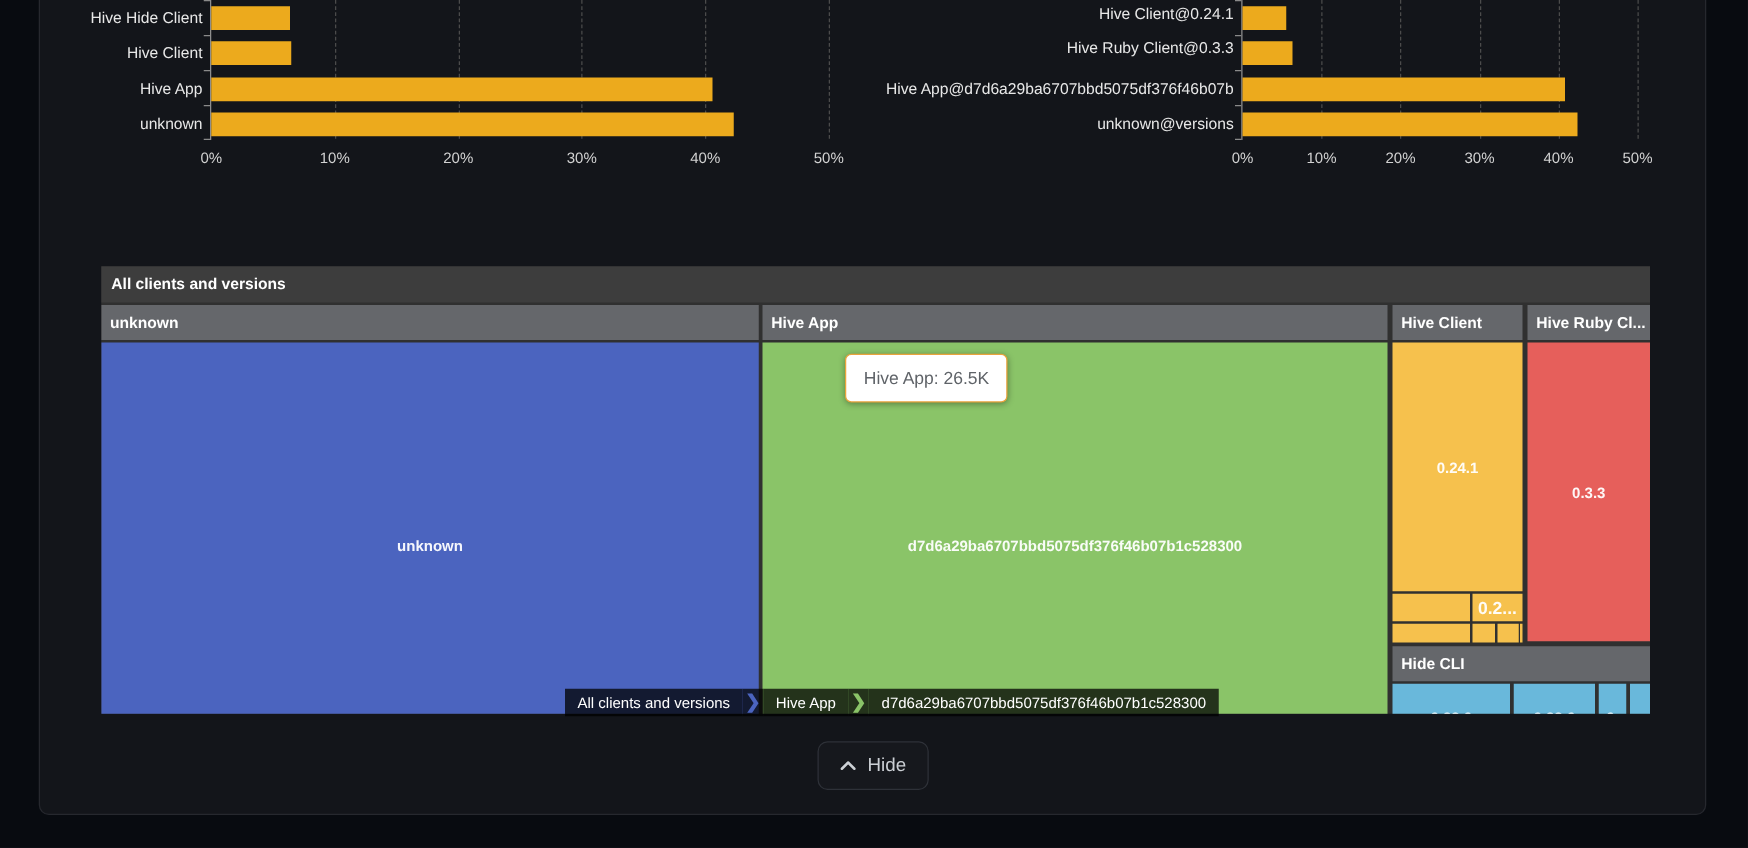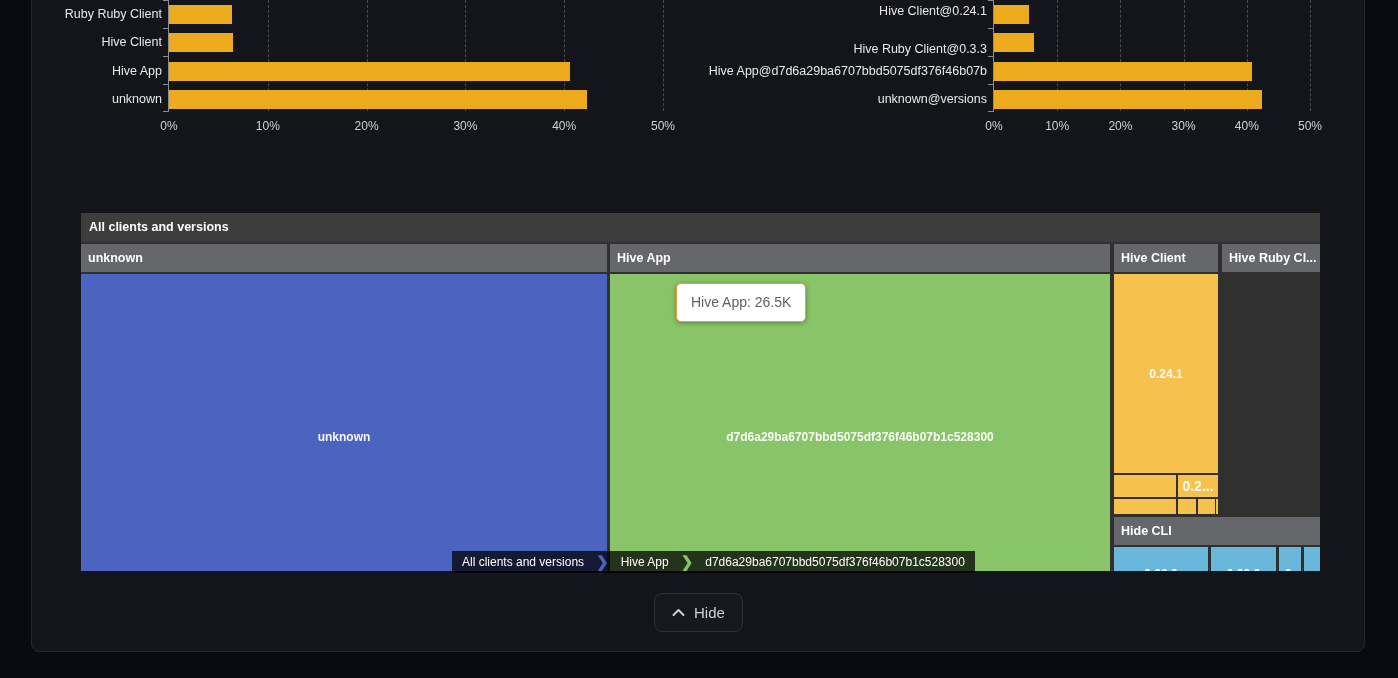--- a/index.html
+++ b/index.html
@@ -111,21 +111,21 @@
       <div class="gridline" style="left: 267.8px; top: 0px; height: 111px;"></div>
       <div class="tick-label" style="left: 237.8px;">10%</div>
       <div class="gridline" style="left: 366.6px; top: 0px; height: 111px;"></div>
       <div class="tick-label" style="left: 336.6px;">20%</div>
       <div class="gridline" style="left: 465.4px; top: 0px; height: 111px;"></div>
       <div class="tick-label" style="left: 435.4px;">30%</div>
       <div class="gridline" style="left: 564.2px; top: 0px; height: 111px;"></div>
       <div class="tick-label" style="left: 534.2px;">40%</div>
       <div class="gridline" style="left: 663px; top: 0px; height: 111px;"></div>
       <div class="tick-label" style="left: 633px;">50%</div>
-      <div class="cat-label" style="left: 0px; width: 162px; top: 6px;">Ruby Ruby Client</div>
+      <div class="cat-label" style="left: 0px; width: 162px; top: 6px;">Hive Hide Client</div>
       <div class="bar" style="left: 169px; top: 5px; width: 63.232px; background: rgb(236, 170, 29);"></div>
       <div class="cat-label" style="left: 0px; width: 162px; top: 34px;">Hive Client</div>
       <div class="bar" style="left: 169px; top: 33px; width: 64.22px; background: rgb(236, 170, 29);"></div>
       <div class="cat-label" style="left: 0px; width: 162px; top: 63px;">Hive App</div>
       <div class="bar" style="left: 169px; top: 62px; width: 401.128px; background: rgb(236, 170, 29);"></div>
       <div class="cat-label" style="left: 0px; width: 162px; top: 91px;">unknown</div>
       <div class="bar" style="left: 169px; top: 90px; width: 417.924px; background: rgb(236, 170, 29);"></div>
     </div>
   <div id="chart-right" class="chart-layer">
       <div class="axis-line" style="left: 993px; top: 0px; height: 112px;"></div>
@@ -140,21 +140,21 @@
       <div class="gridline" style="left: 1120.4px; top: 0px; height: 111px;"></div>
       <div class="tick-label" style="left: 1090.4px;">20%</div>
       <div class="gridline" style="left: 1183.6px; top: 0px; height: 111px;"></div>
       <div class="tick-label" style="left: 1153.6px;">30%</div>
       <div class="gridline" style="left: 1246.8px; top: 0px; height: 111px;"></div>
       <div class="tick-label" style="left: 1216.8px;">40%</div>
       <div class="gridline" style="left: 1310px; top: 0px; height: 111px;"></div>
       <div class="tick-label" style="left: 1280px;">50%</div>
       <div class="cat-label" style="left: 0px; width: 987px; top: 3px;">Hive Client@0.24.1</div>
       <div class="bar" style="left: 994px; top: 5px; width: 34.76px; background: rgb(236, 170, 29);"></div>
-      <div class="cat-label" style="left: 0px; width: 987px; top: 41px;">Hive Ruby Client@0.3.3</div>
+      <div class="cat-label" style="left: 0px; width: 987px; top: 30px;">Hive Ruby Client@0.3.3</div>
       <div class="bar" style="left: 994px; top: 33px; width: 39.816px; background: rgb(236, 170, 29);"></div>
       <div class="cat-label" style="left: 0px; width: 987px; top: 63px;">Hive App@d7d6a29ba6707bbd5075df376f46b07b</div>
       <div class="bar" style="left: 994px; top: 62px; width: 257.856px; background: rgb(236, 170, 29);"></div>
       <div class="cat-label" style="left: 0px; width: 987px; top: 91px;">unknown@versions</div>
       <div class="bar" style="left: 994px; top: 90px; width: 267.968px; background: rgb(236, 170, 29);"></div>
     </div>
 
   <div class="treemap">
     <div class="tm-title">All clients and versions</div>
 
@@ -175,20 +175,23 @@
     <div class="tm-cell c-yellow" style="left:1033px; top:262px; width:62px; height:22px;"></div>
     <div class="tm-cell c-yellow small" style="left:1097px; top:262px; width:40px; height:22px;">
       <span>0.2...</span>
     </div>
     <div class="tm-cell c-yellow" style="left:1033px; top:286px; width:62px; height:15px;"></div>
     <div class="tm-cell c-yellow" style="left:1097px; top:286px; width:18px; height:15px;"></div>
     <div class="tm-cell c-yellow" style="left:1117px; top:286px; width:17px; height:15px;"></div>
     <div class="tm-cell c-yellow" style="left:1135px; top:286px; width:2px; height:15px;"></div>
 
     <div class="tm-sec-header" style="left:1141px; top:31px; width:98px;">Hive Ruby Cl...</div>
+    <div class="tm-cell c-red" style="left:1141px; top:61px; width:98px; height:239px;">
+      <span>0.3.3</span>
+    </div>
 
     <div class="tm-sec-header" style="left:1033px; top:304px; width:206px;">Hide CLI</div>
     <div class="tm-cell c-lblue" style="left:1033px; top:334px; width:94px; height:53px;">
       <span>0.23.0</span>
     </div>
     <div class="tm-cell c-lblue" style="left:1130px; top:334px; width:65px; height:53px;">
       <span>0.23.0</span>
     </div>
     <div class="tm-cell c-lblue" style="left:1198px; top:334px; width:22px; height:53px;">
       <span>0.</span>

